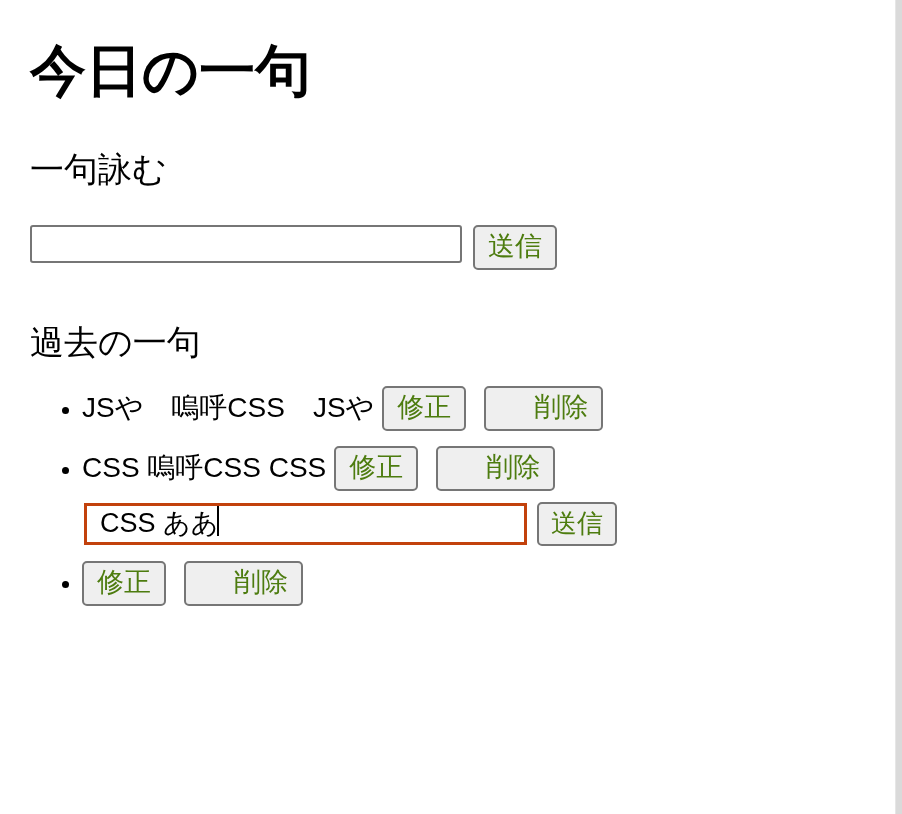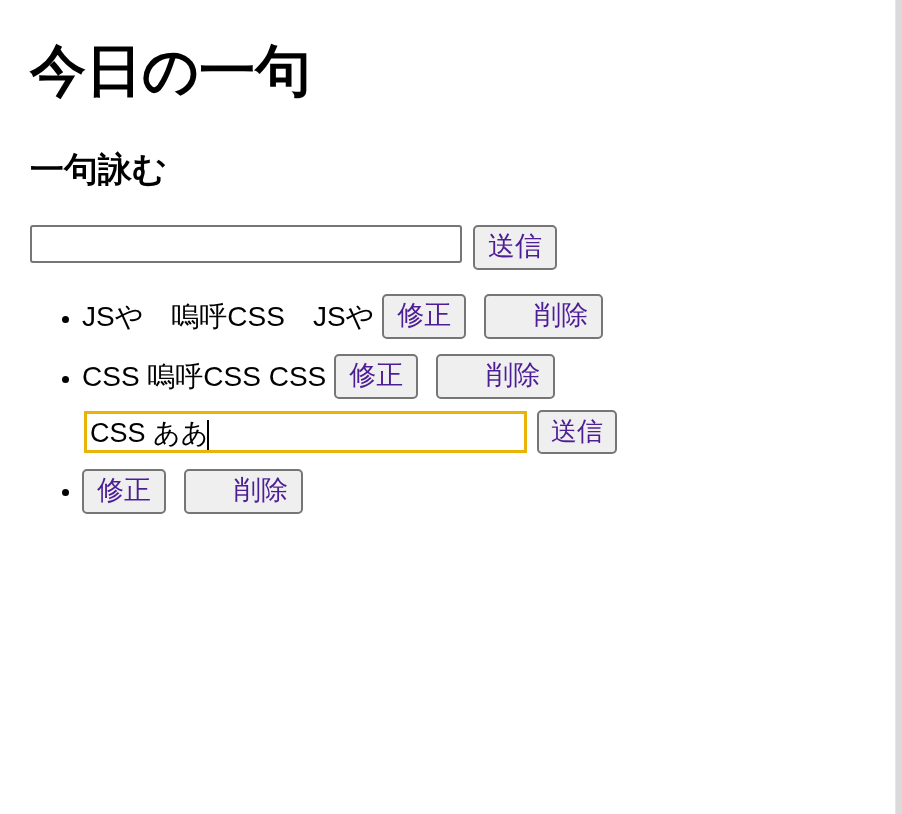--- a/index.html
+++ b/index.html
@@ -37,21 +37,21 @@
     font-size: 56px;
     line-height: 1.05;
     font-weight: bold;
     margin: 34px 0 0 0;
     letter-spacing: 0px;
   }
 
   h2.section-title {
     font-size: 34px;
     line-height: 1.1;
-    font-weight: bold;
+    font-weight: normal;
     margin: 50px 0 0 0;
   }
 
   h2.section-title.past {
     margin-top: 54px;
   }
 
   
   .compose-form {
     margin-top: 37px;
@@ -76,21 +76,21 @@
   }
 
   button.btn {
     font-family: "Liberation Sans", "DejaVu Sans", sans-serif;
     font-size: 27px;
     line-height: 1;
     padding: 6px 13px 8px 13px;
     background: #efefef;
     border: 2px solid #767676;
     border-radius: 5px;
-    color: #4c1d95;
+    color: #4d7c0f;
     cursor: pointer;
   }
 
   
   ul.haiku-list {
     list-style: disc;
     margin: 24px 0 0 0;
     padding-left: 52px;
   }
 
@@ -131,25 +131,25 @@
     gap: 10px;
     margin-top: 11px;
     margin-left: 2px;
   }
 
   .edit-input-wrap {
     position: relative;
     width: 443px;
     height: 42px;
     box-sizing: border-box;
-    border: 3px solid #eab308;
-    background: #ffffff;
-    display: flex;
-    align-items: flex-end;
-    padding: 0 3px;
+    border: 3px solid #c2410c;
+    background: #ffffff;
+    display: flex;
+    align-items: flex-start;
+    padding: 0 13px;
   }
 
   .edit-input-text {
     font-size: 27px;
     line-height: 34px;
     white-space: pre;
     color: #000000;
   }
 
   .caret {
@@ -194,20 +194,21 @@
 
     <h1 class="page-title">今日の一句</h1>
 
     <h2 class="section-title">一句詠む</h2>
 
     <form class="compose-form">
       <input class="text-input" type="text" value="" style="">
       <button class="btn" type="submit">送信</button>
     </form>
 
+    <h2 class="section-title past">過去の一句</h2>
 
     <ul class="haiku-list">
 
       <li>
         <div class="haiku-row">
           <span class="haiku-text">JSや　嗚呼CSS　JSや</span>
           <button class="btn">修正</button>
           <button class="btn">削除</button>
         </div>
       </li>

